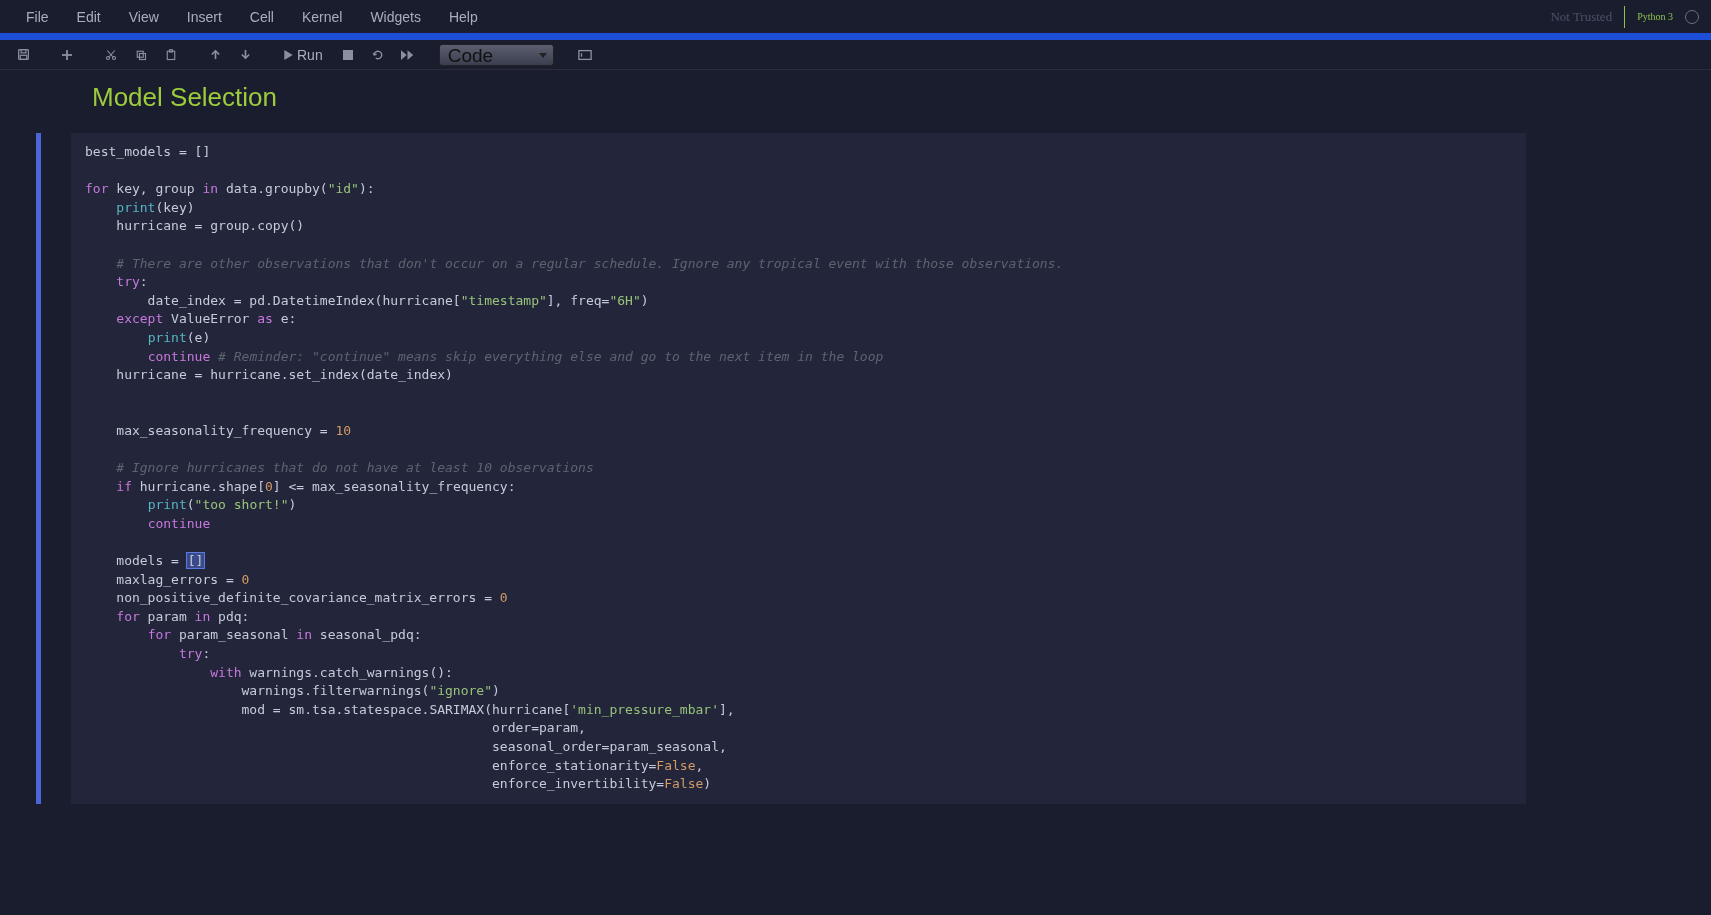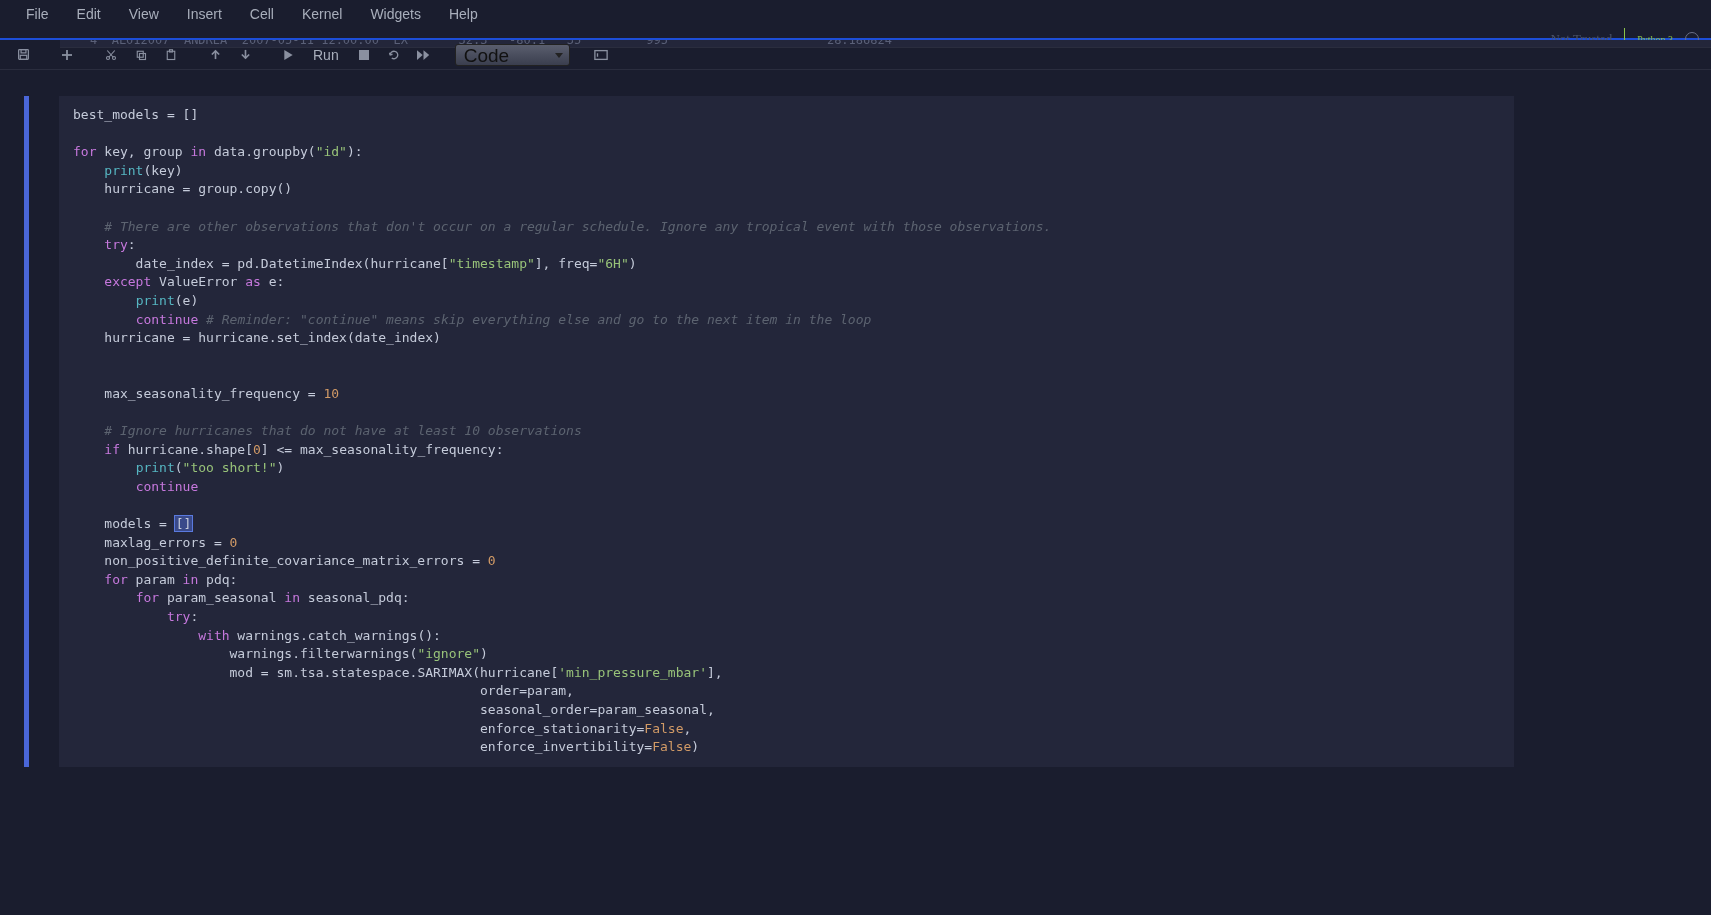--- a/index.html
+++ b/index.html
@@ -9,25 +9,25 @@
     font-family: -apple-system, BlinkMacSystemFont, "Segoe UI", Helvetica, Arial, sans-serif;
     font-size: 14px;
     width: 1711px;
     height: 915px;
     overflow: hidden;
   }
 
   
   .menubar {
     display: flex;
+    align-items: center;
     height: 40px;
     background: #1a1d2e;
-    border-bottom: 2px solid #1d4ed8;
+    border-bottom: 7px solid #1d4ed8;
     padding: 0 12px;
-    flex-direction: column;
   }
   .menubar-left { display: flex; gap: 0; }
   .menu-item {
     padding: 6px 14px;
     color: #a8aebb;
     cursor: pointer;
   }
   .menubar-right {
     margin-left: auto;
     display: flex;
@@ -57,21 +57,21 @@
   }
   .tool-btn {
     width: 26px; height: 22px;
     display: flex; align-items: center; justify-content: center;
     color: #8a90a0;
     cursor: pointer;
     font-size: 12px;
   }
   .tool-sep { width: 10px; }
   .run-btn {
-    display: flex; align-items: center; gap: 20px;
+    display: flex; align-items: center; gap: 4px;
     padding: 0 8px; height: 22px;
     color: #a8aebb; cursor: pointer;
     font-size: 14px;
   }
   .cell-type-select {
     background: linear-gradient(#5a5e6e, #3a3e4e);
     border: 1px solid #222;
     color: #111;
     height: 22px;
     padding: 0 22px 0 8px;
@@ -122,21 +122,21 @@
     margin-bottom: 6px;
   }
   .md-p {
     font-size: 15px;
     color: #a8aebb;
   }
 
   .code-cell {
     display: flex;
     border-left: 5px solid #4a66d8;
-    margin-left: 24px;
+    margin-left: 36px;
   }
   .prompt-area {
     width: 30px;
     background: #1a1d2e;
   }
   .code-input {
     flex: 0 0 1455px;
     background: #23263a;
     padding: 10px 14px;
     font-family: "Menlo", "Consolas", monospace;
@@ -179,21 +179,20 @@
   </div>
   <div class="menubar-right">
     <span class="not-trusted">Not Trusted</span>
     <div class="kernel-sep"></div>
     <span class="kernel-name">Python 3</span>
     <div class="kernel-status"></div>
   </div>
 </div>
 
 <div class="toolbar">
-  <div class="partial-row">4  AL012007  ANDREA  2007-05-11 12:00:00  EX       32.3   -80.1   35         995                      28.186824</div>
 
   <div class="tool-btn">
     <svg width="13" height="13" viewBox="0 0 16 16" fill="none" stroke="#8a90a0" stroke-width="1.5">
         <rect x="2" y="2" width="12" height="12" rx="1"></rect>
         <rect x="5" y="2" width="6" height="4"></rect>
         <rect x="4" y="9" width="8" height="5"></rect>
       </svg>
   </div>
   <div class="tool-sep"></div>
   <div class="tool-btn">
@@ -269,20 +268,21 @@
     <svg width="14" height="12" viewBox="0 0 16 12" fill="none" stroke="#8a90a0" stroke-width="1.5">
         <rect x="1" y="1" width="14" height="10"></rect>
         <line x1="4" y1="4" x2="4" y2="8"></line>
       </svg>
   </div>
 </div>
 
 <div class="notebook">
 
   <div class="md-cell">
+    <div class="md-h2">Model Selection</div>
   </div>
 
   <div class="code-cell">
     <div class="prompt-area"></div>
     <div class="code-input" id="code-area"><span class="n">best_models </span><span class="o">=</span><span class="n"> []</span>
 
 <span class="k">for</span><span class="n"> key, group </span><span class="k">in</span><span class="n"> data.groupby(</span><span class="s">"id"</span><span class="n">):</span>
 <span class="n">    </span><span class="nb">print</span><span class="n">(key)</span>
 <span class="n">    hurricane </span><span class="o">=</span><span class="n"> group.copy()</span>
 

